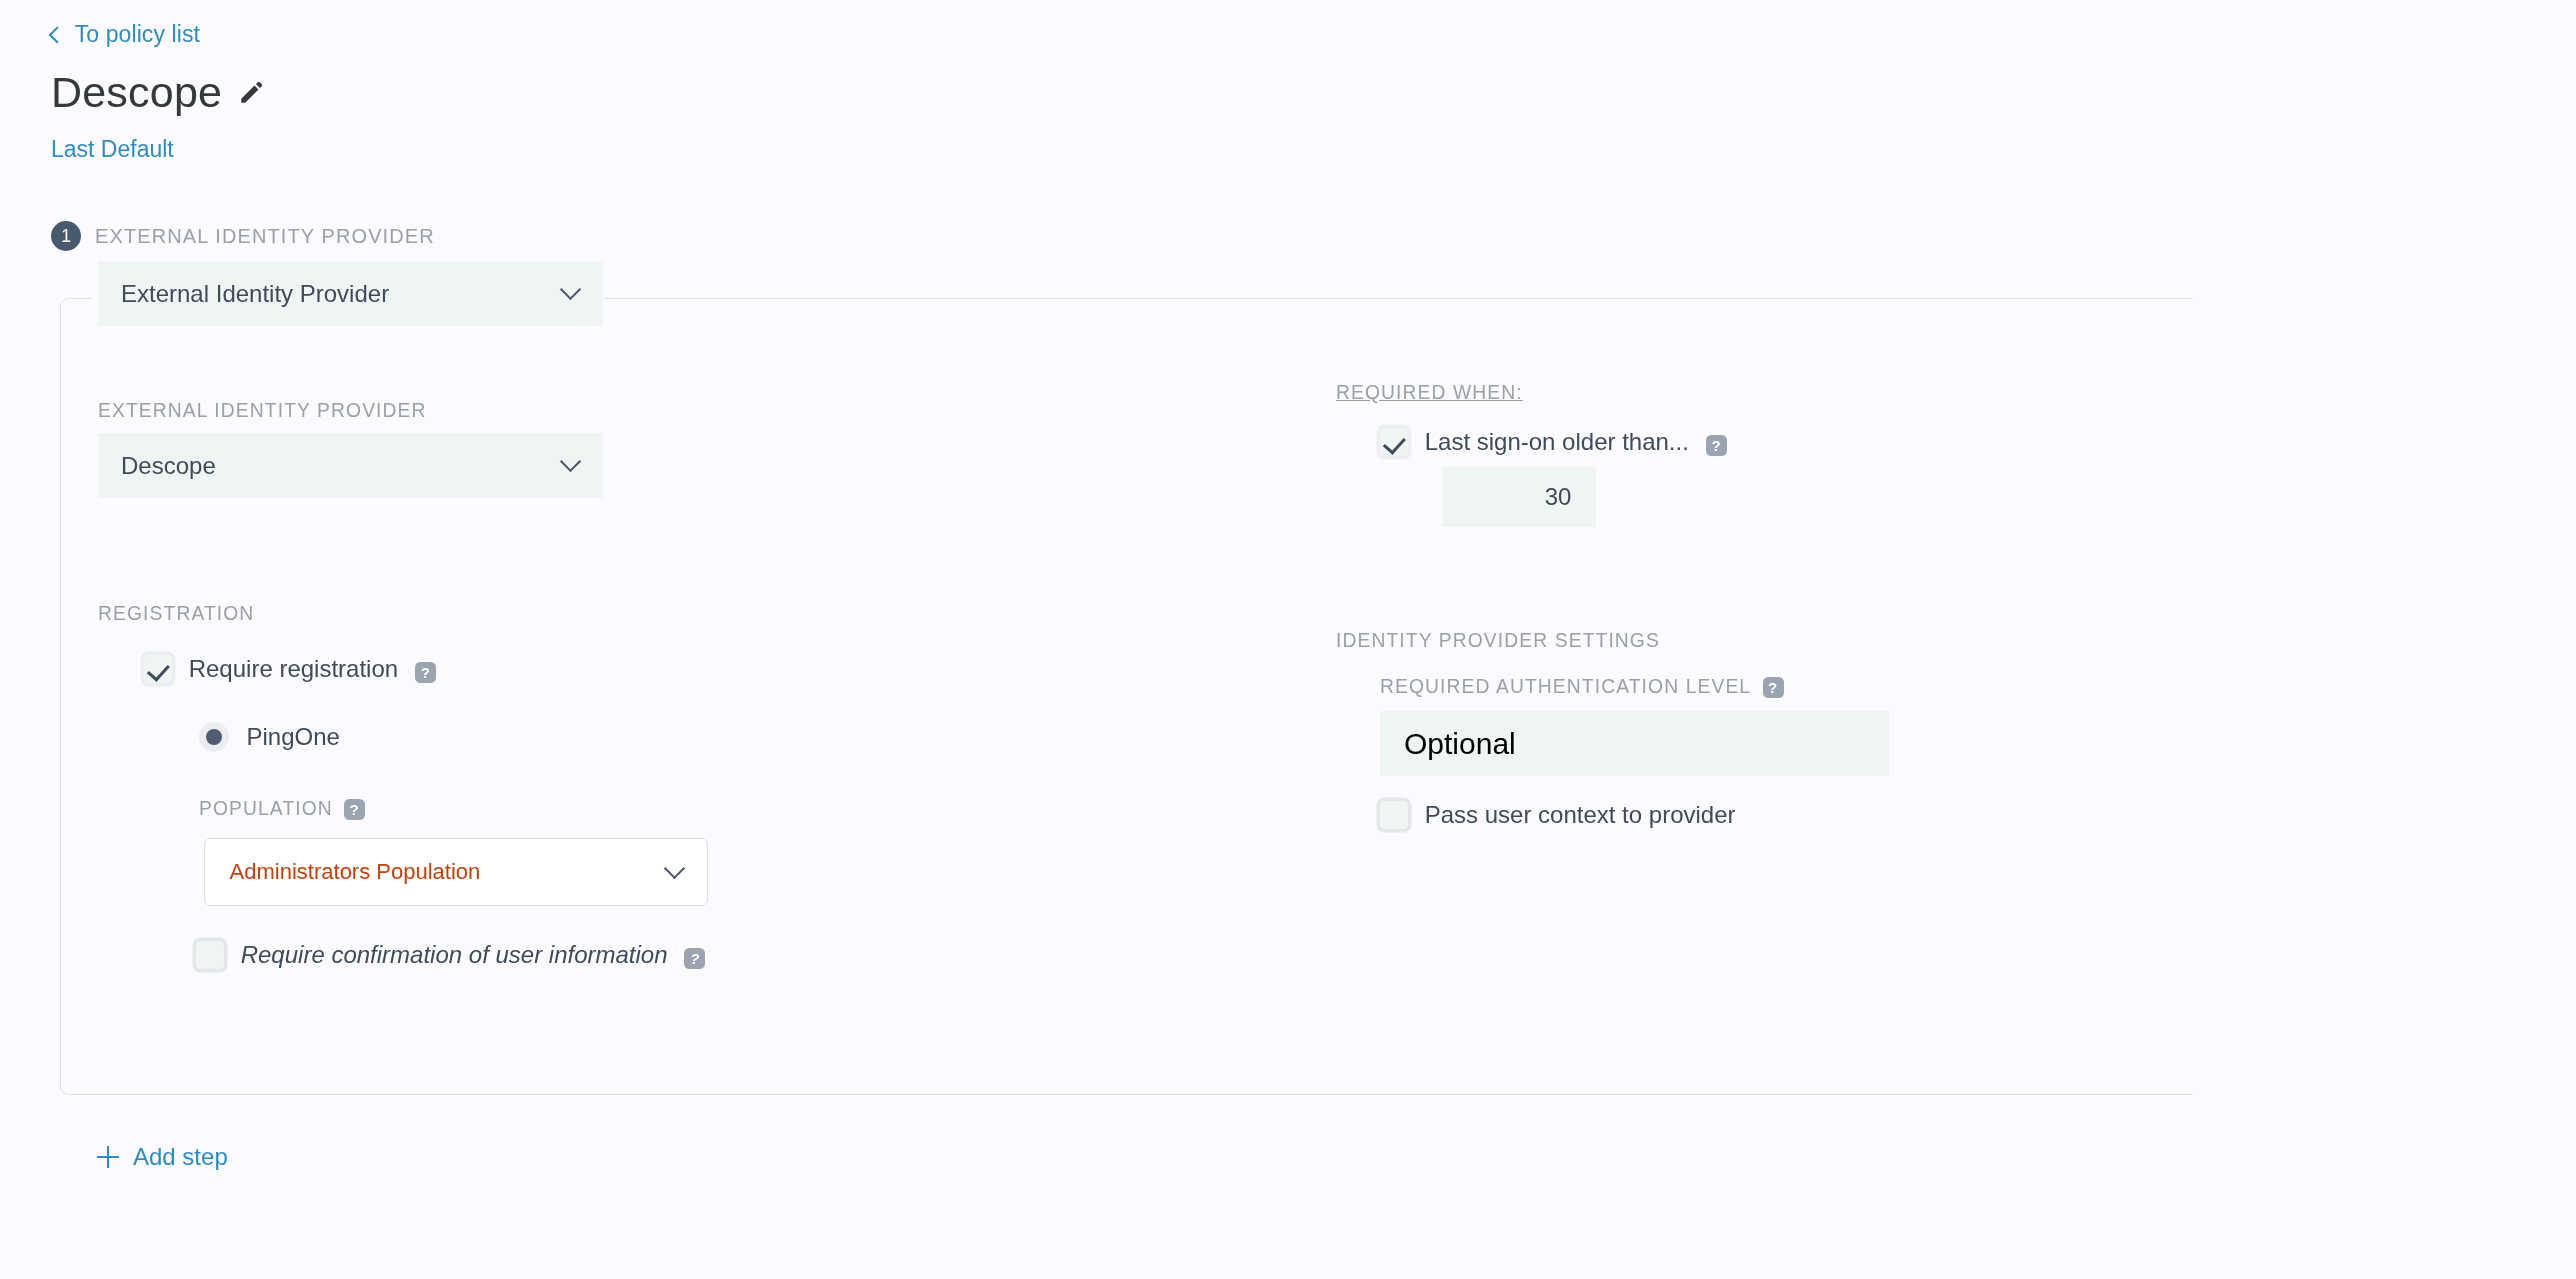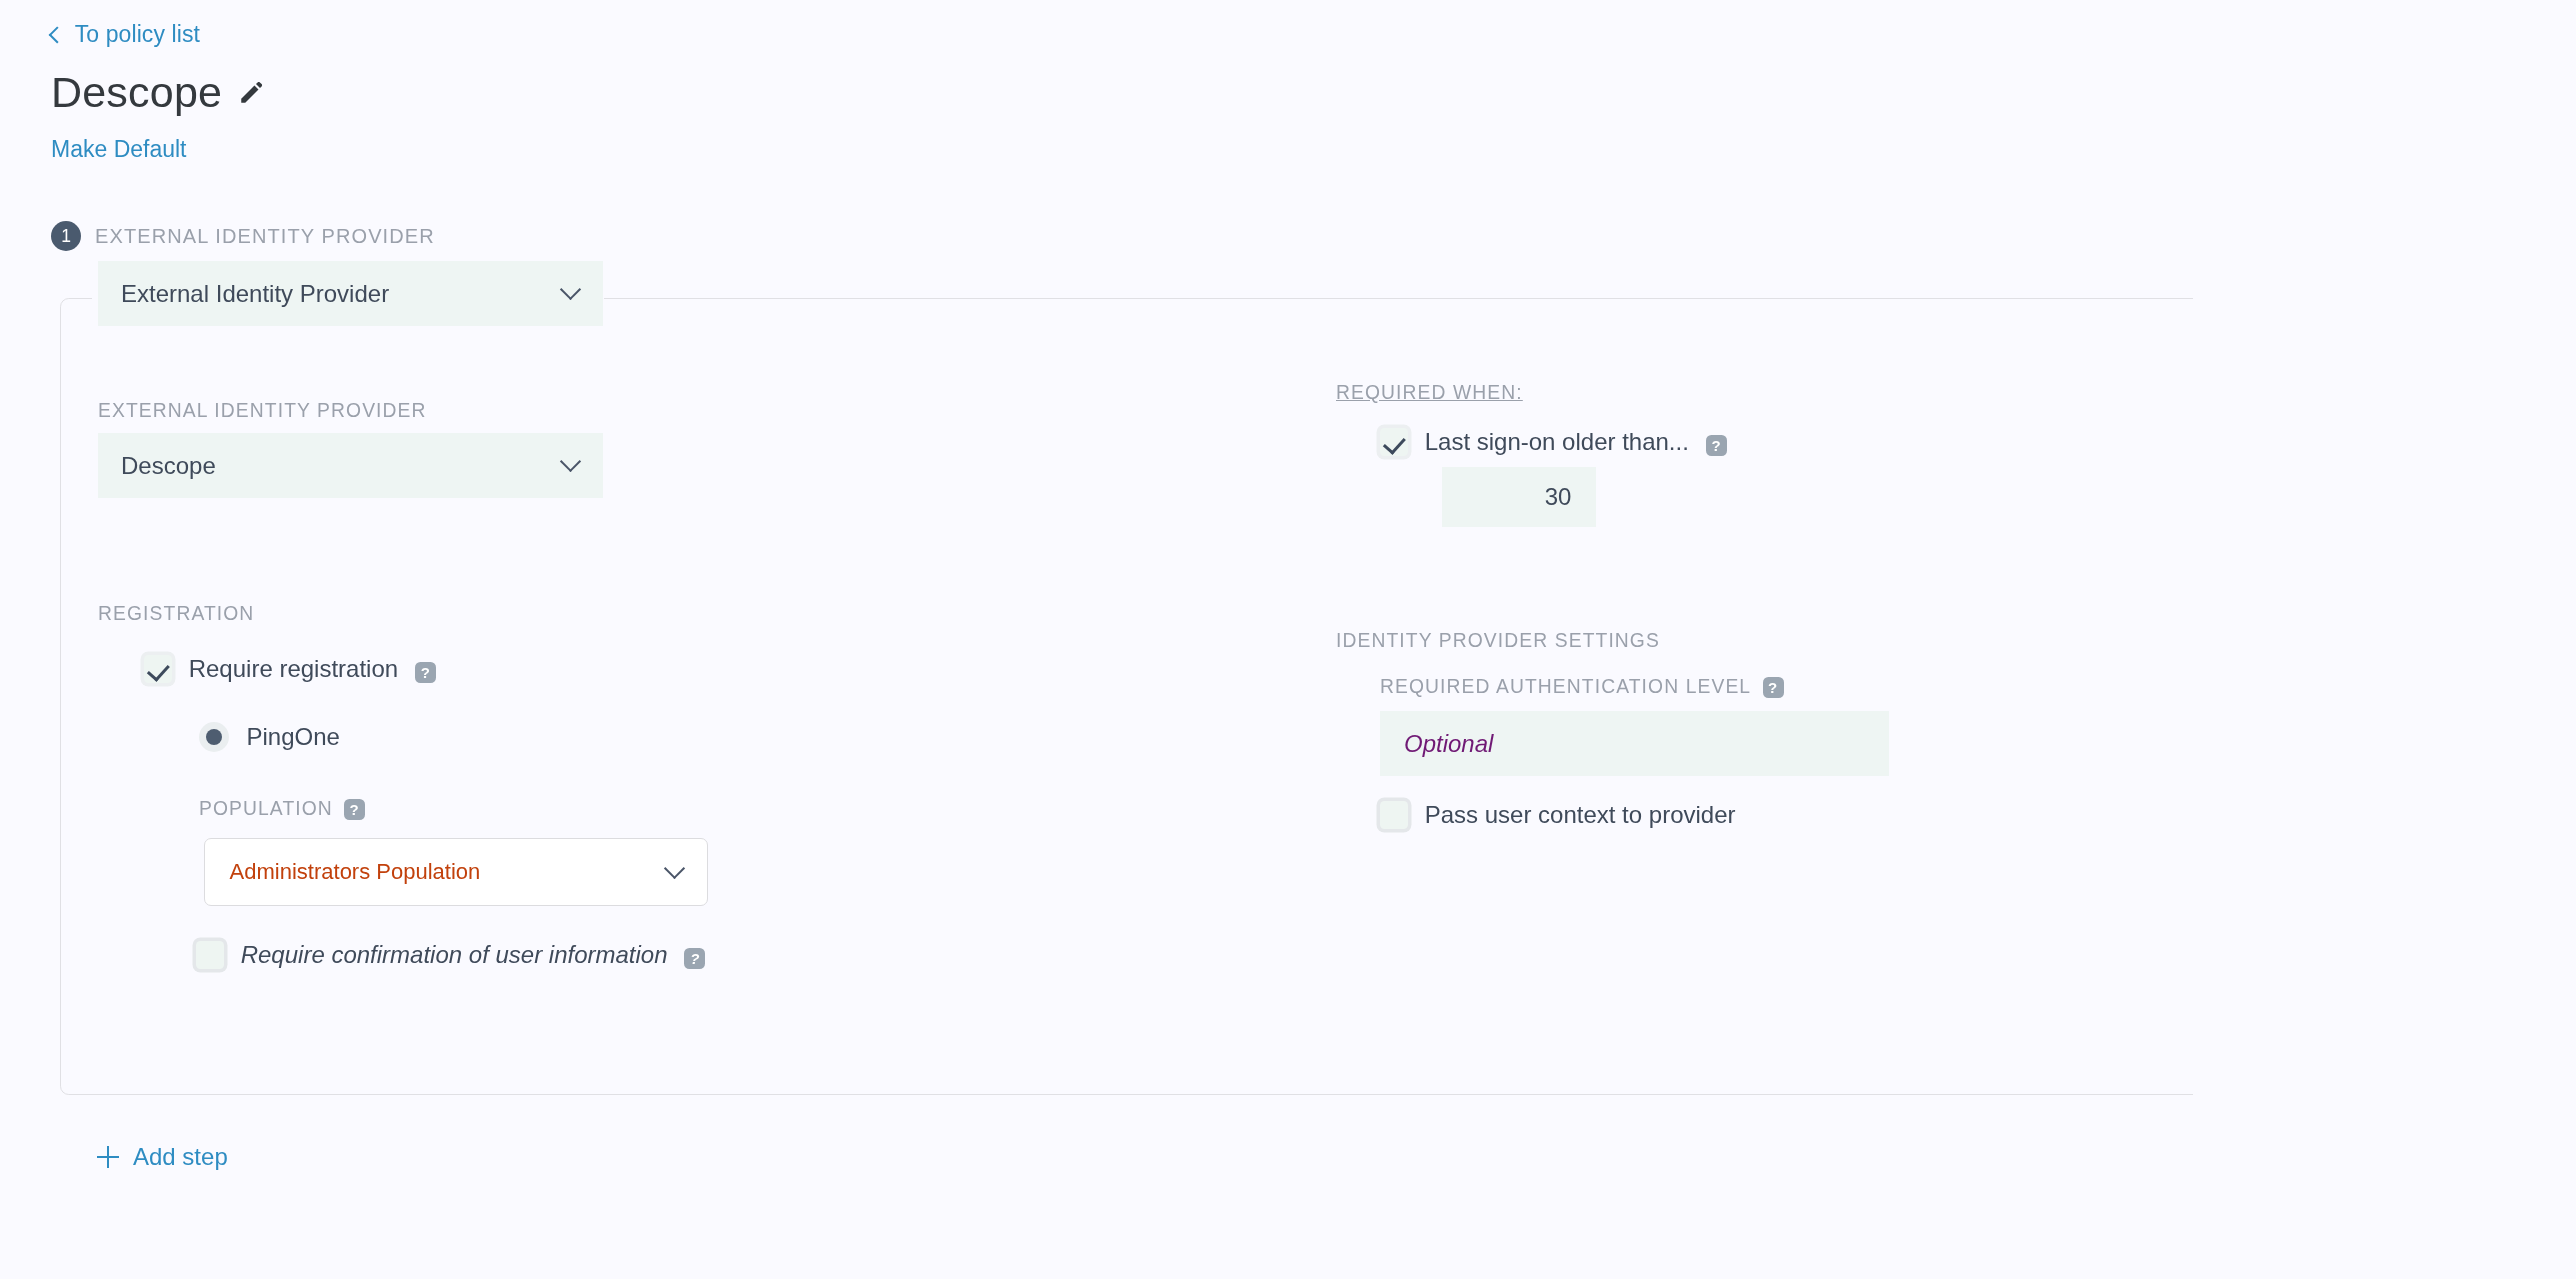--- a/index.html
+++ b/index.html
@@ -167,21 +167,21 @@
   }
   .dur-unit .val { font-size: 24px; color: #3f4a5a; flex: 1; }
 
   .ips-label  { position: absolute; left: 1336px; top: 630px; }
   .ral-label  { position: absolute; left: 1380px; top: 676px; text-align: center; }
   .ral-input {
     position: absolute; left: 1380px; top: 711px;
     width: 509px; height: 65px; background: #eef5f3;
     display: flex; align-items: center; padding-left: 24px; cursor: text;
   }
-  .ral-input .ph { font-size: 24px; color: #701a75; font-style: italic; }
+  .ral-input .ph { font-size: 30px; color: #000000; }
 
   .pass-ctx { left: 1380px; top: 801px; }
 
   
   .add-step {
     position: absolute; left: 97px; top: 1143px;
     display: flex; align-items: center; gap: 14px;
     color: #2e8cc2; font-size: 24px; cursor: pointer;
   }
   .plus { position: relative; width: 22px; height: 22px; flex: none; }
@@ -204,21 +204,21 @@
   <div class="title-row">
     <span class="page-title">Descope</span>
     <span style="display:flex;">
       <svg class="pencil" viewBox="0 0 24 24" aria-hidden="true">
         <path d="M3 17.3 L15.2 5.1 L18.9 8.8 L6.7 21 L3 21 Z" fill="#34393e"></path>
         <path d="M16.6 3.7 L18.1 2.2 C18.7 1.6 19.6 1.6 20.2 2.2 L21.8 3.8 C22.4 4.4 22.4 5.3 21.8 5.9 L20.3 7.4 Z" fill="#34393e"></path>
       </svg>
     </span>
   </div>
 
-  <div class="make-default">Make Default</div>
+  <div class="make-default">Last Default</div>
 
   <div class="step-header">
     <span class="step-badge">1</span>
     <span class="step-title">EXTERNAL IDENTITY PROVIDER</span>
   </div>
 
   <div class="card"></div>
   <div class="card-notch"></div>
 
   <div class="type-select">

